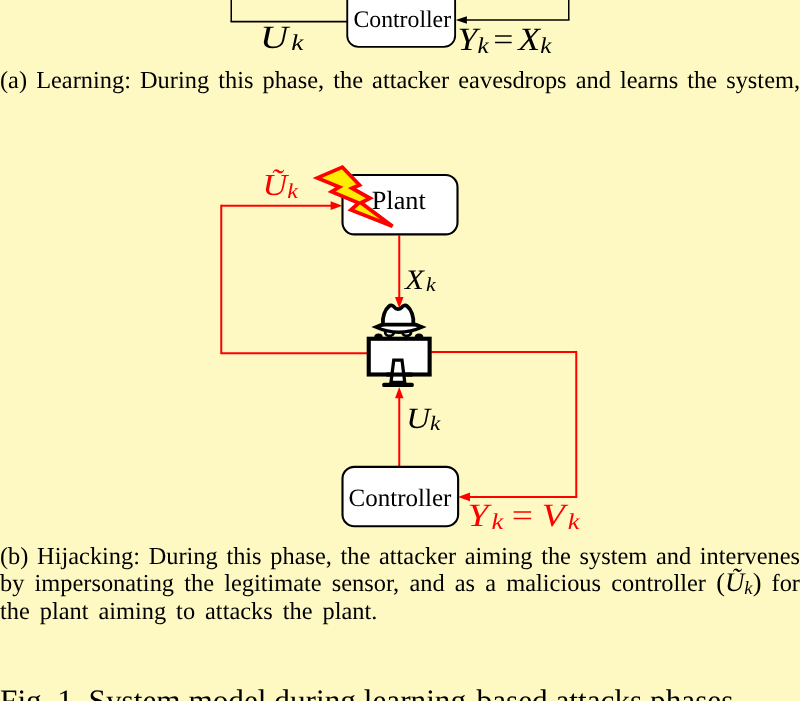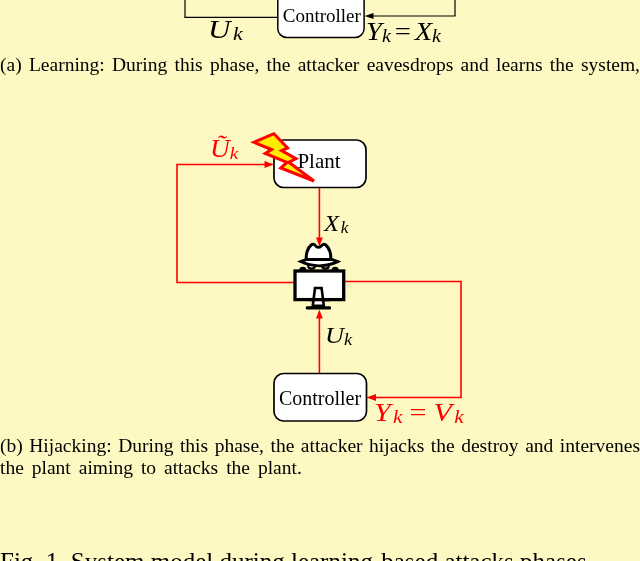--- a/index.html
+++ b/index.html
@@ -87,19 +87,20 @@
   <text x="319" y="167.5" font-size="21" text-anchor="middle" font-family="Liberation Serif,serif">Plant</text>
   <text x="320" y="405" font-size="20" text-anchor="middle" font-family="Liberation Serif,serif">Controller</text>
 </svg>
 
 <div class="lab red" style="left:210px;top:134.5px;font-size:24.5px;transform:scaleX(1.12);">Ũ<sub>k</sub></div>
 <div class="lab" style="left:323.5px;top:211.3px;font-size:22.5px;letter-spacing:1.5px;transform:scaleX(1.1);">X<sub>k</sub></div>
 <div class="lab" style="left:325.3px;top:322px;font-size:23.5px;transform:scaleX(1.12);">U<sub>k</sub></div>
 <div class="lab red" style="left:374px;top:397.5px;font-size:26px;letter-spacing:2px;transform:scaleX(1.16);">Y<sub>k</sub><span style="display:inline-block;margin:0 4px;font-style:normal;">=</span>V<sub>k</sub></div>
 
 <div class="cap" style="top:435.4px;">
- <div class="jline">(b) Hijacking: During this phase, the attacker hijacks the destroy and intervenes</div>
+ <div class="jline">(b) Hijacking: During this phase, the attacker aiming the system and intervenes</div>
+ <div class="jline">by impersonating the legitimate sensor, and as a malicious controller <span class="mp">(</span><span class="mi">Ũ</span><sub>k</sub><span class="mp">)</span> for</div>
  <div>the plant aiming to attacks the plant.</div>
 </div>
 
 <div class="cap" style="top:548.5px;font-size:25px;word-spacing:0;white-space:nowrap;line-height:26px;">Fig. 1. System model during learning-based attacks phases.</div>
 
 </div>
 
 </body></html>

